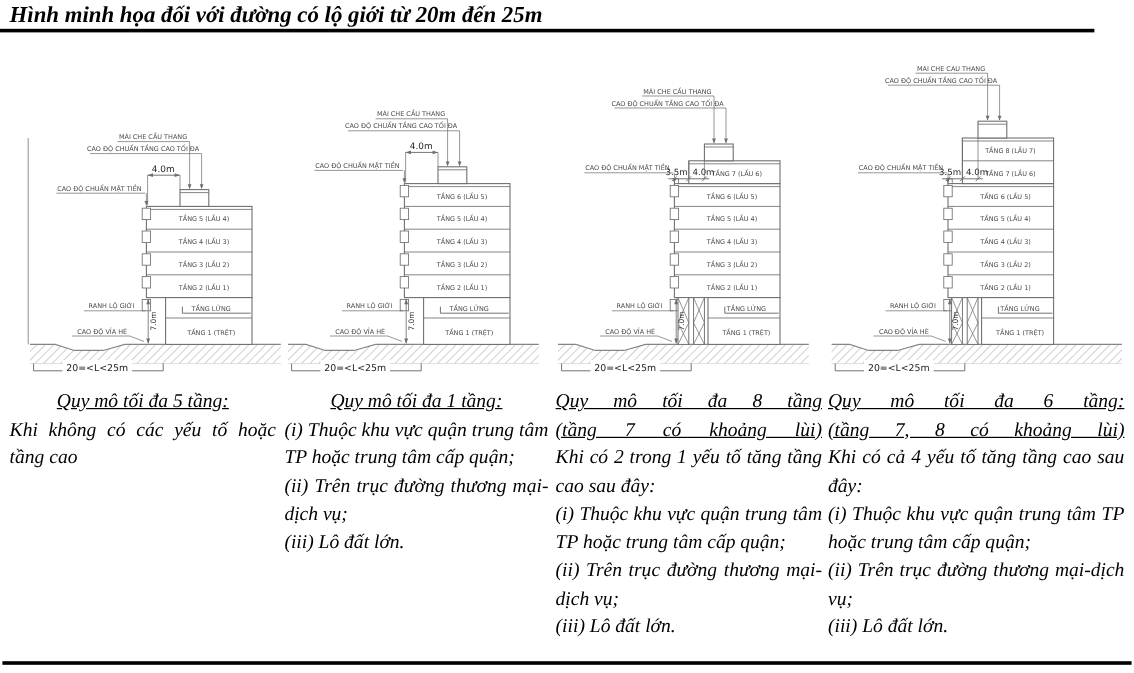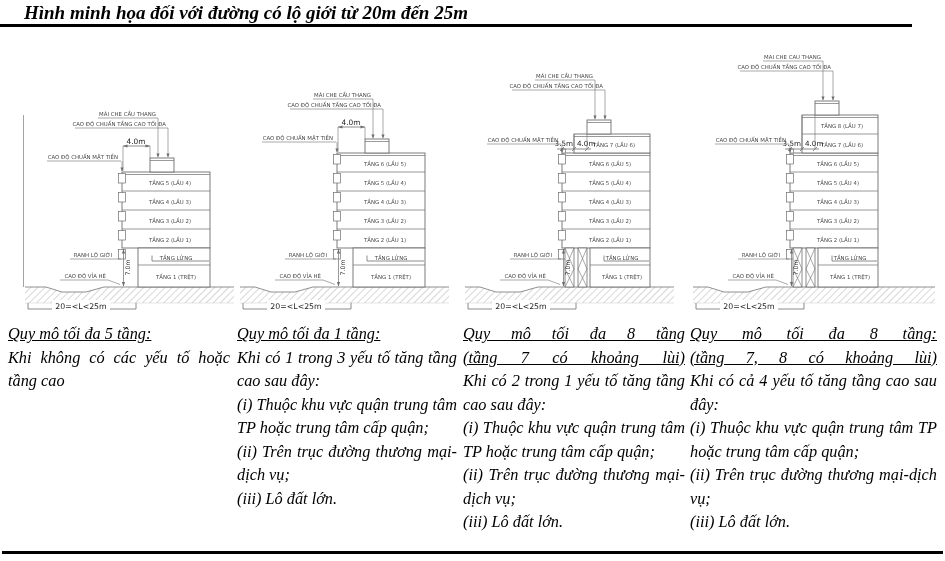--- a/index.html
+++ b/index.html
@@ -1,26 +1,26 @@
 <!DOCTYPE html>
 <html><head>
 <meta charset="utf-8">
 <style>
   html,body{margin:0;padding:0;}
   body{width:945px;height:561px;position:relative;background:#ffffff;overflow:hidden;
        font-family:"Liberation Serif",serif;}
   .page-title{position:absolute;left:8px;top:2px;font-size:19px;font-weight:bold;font-style:italic;
-       color:#000;white-space:nowrap;margin-left:16px;}
+       color:#000;white-space:nowrap;}
   .rule{position:absolute;background:#000;}
   .rule-top{left:0;top:24px;width:912px;height:3px;}
   .rule-bottom{left:2px;top:551px;width:941px;height:3px;}
   .diag{position:absolute;top:55px;}
   .diag svg{display:block;font-family:"DejaVu Sans",sans-serif;}
   .caption{position:absolute;top:322px;font-size:16.3px;font-style:italic;line-height:23.5px;color:#000;}
-  .ct{text-align:left;text-decoration:underline;}
+  .ct{text-align:center;text-decoration:underline;}
   .ct.st{text-align:justify;text-align-last:justify;}
   .cb{text-align:justify;}
 </style>
 </head>
 <body>
 
 <div class="page-title">Hình minh họa đối với đường có lộ giới từ 20m đến 25m</div>
 <div class="rule rule-top"></div>
 
 <div class="diag" id="diag0" style="left:22px">
@@ -321,35 +321,34 @@
       <text x="59" y="254" font-size="7.8" fill="#1f1f1f" text-anchor="middle">20=&lt;L&lt;25m</text>
     </svg>
   </div>
 
 <div class="caption" id="cap0" style="left:8px;width:222px">
     <div class="ct">Quy mô tối đa 5 tầng:</div>
     <div class="cb">Khi không có các yếu tố hoặc tầng cao</div>
   </div>
 <div class="caption" id="cap1" style="left:237px;width:220px">
     <div class="ct">Quy mô tối đa 1 tầng:</div>
-    <div class="cb">Khi có 1 trong 3 yếu tố tăng tầng cao sau đây:</div>
     <div class="cb">(i) Thuộc khu vực quận trung tâm TP hoặc trung tâm cấp quận;</div>
     <div class="cb">(ii) Trên trục đường thương mại-dịch vụ;</div>
     <div class="cb">(iii) Lô đất lớn.</div>
   </div>
 <div class="caption" id="cap2" style="left:463px;width:222px">
     <div class="ct st">Quy mô tối đa 8 tầng</div>
     <div class="ct st">(tầng 7 có khoảng lùi)</div>
     <div class="cb">Khi có 2 trong 1 yếu tố tăng tầng cao sau đây:</div>
     <div class="cb">(i) Thuộc khu vực quận trung tâm TP hoặc trung tâm cấp quận;</div>
     <div class="cb">(ii) Trên trục đường thương mại-dịch vụ;</div>
     <div class="cb">(iii) Lô đất lớn.</div>
   </div>
 <div class="caption" id="cap3" style="left:690px;width:247px">
-    <div class="ct st">Quy mô tối đa 8 tầng:</div>
+    <div class="ct st">Quy mô tối đa 6 tầng:</div>
     <div class="ct st">(tầng 7, 8 có khoảng lùi)</div>
     <div class="cb">Khi có cả 4 yếu tố tăng tầng cao sau đây:</div>
     <div class="cb">(i) Thuộc khu vực quận trung tâm TP hoặc trung tâm cấp quận;</div>
     <div class="cb">(ii) Trên trục đường thương mại-dịch vụ;</div>
     <div class="cb">(iii) Lô đất lớn.</div>
   </div>
 
 <div class="rule rule-bottom"></div>
 
 </body></html>

